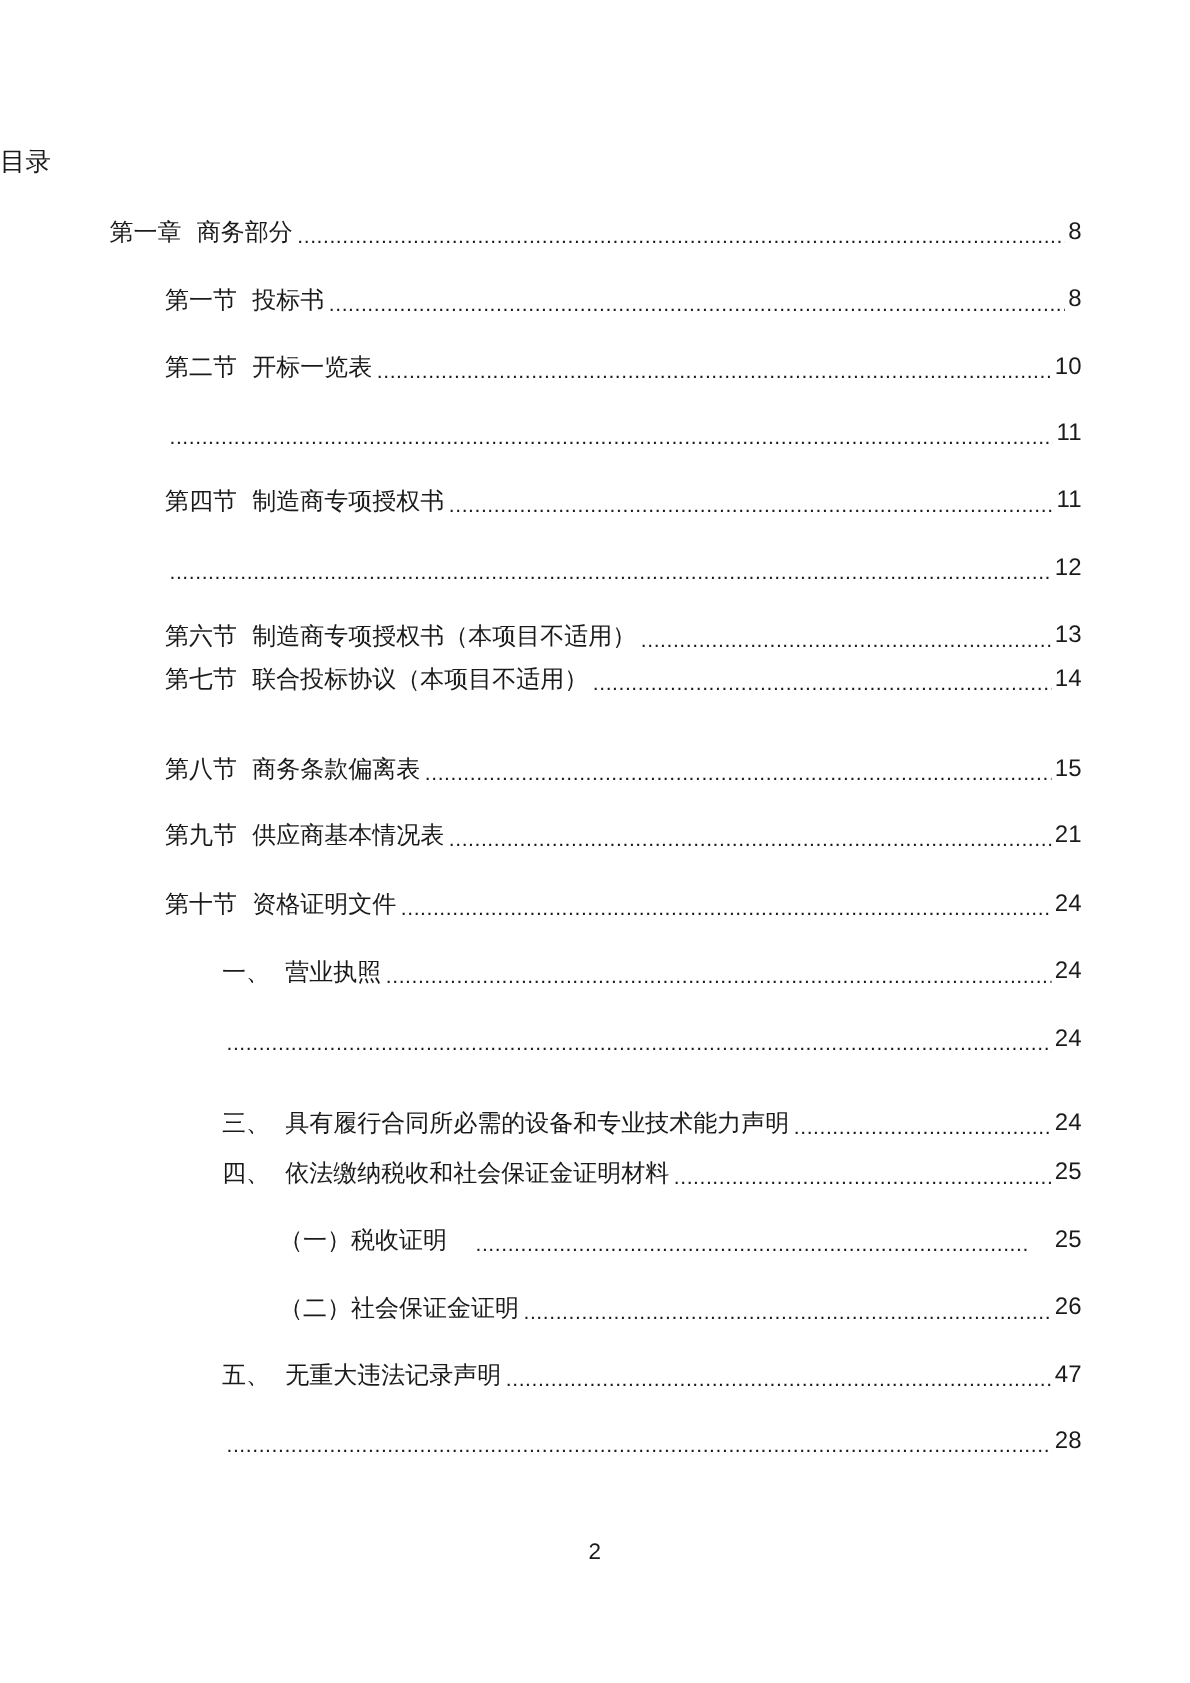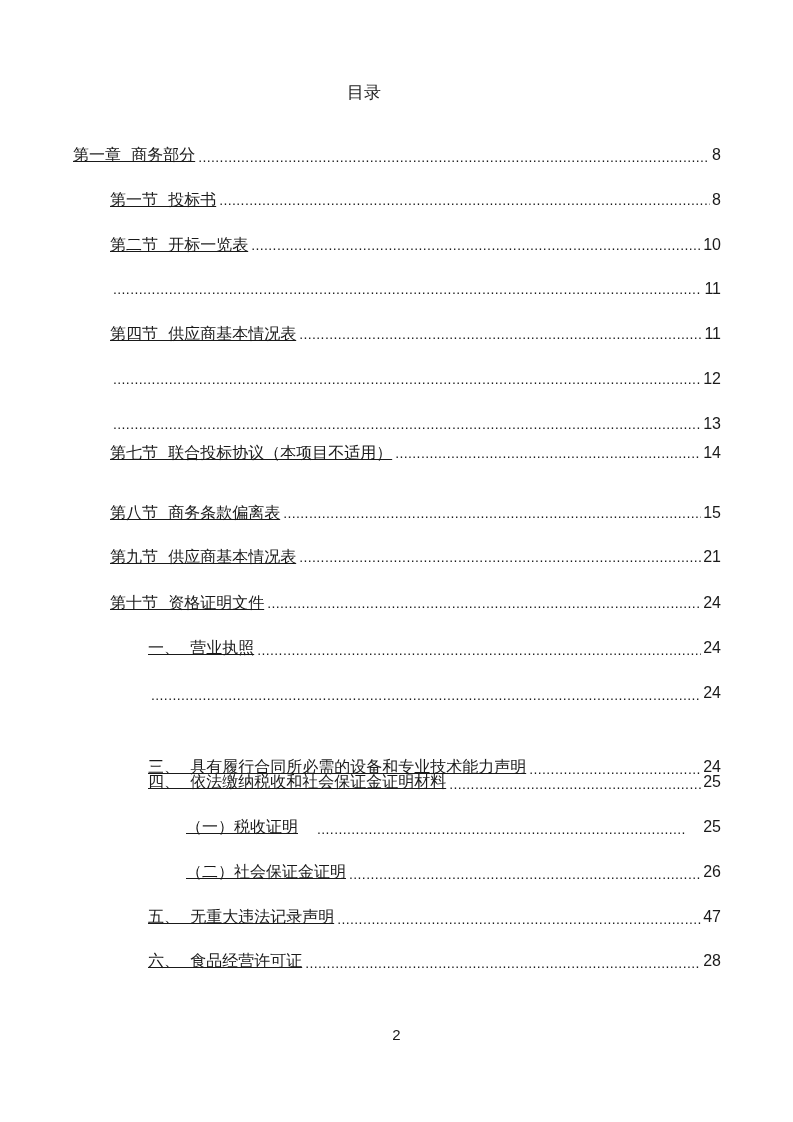--- a/index.html
+++ b/index.html
@@ -1,28 +1,28 @@
 <!DOCTYPE html>
 <html><head>
   <meta charset="utf-8">
   <style>
     html, body { margin: 0; padding: 0; background: #ffffff; }
     body { width: 793px; height: 1122px; position: relative; overflow: hidden;
       font-family: "DejaVu Serif", "Liberation Serif", serif; color: #1a1a1a; }
-    .title { position: absolute; top: 80px; left: 0; width: 728px; text-align: center;
+    .title { position: absolute; top: 96px; left: 0; width: 728px; 
       font-size: 17px; line-height: 24px; }
     .toc { position: absolute; top: 142px; left: 0; width: 793px; }
     .row { position: absolute; height: 26px; display: flex; align-items: flex-end;
       font-size: 16px; line-height: 26px; right: 72px; }
-    .row .label { white-space: pre; flex: 0 0 auto; text-decoration: underline; }
+    .row .label { white-space: pre; flex: 0 0 auto; }
     .row .dots { flex: 1 1 auto; overflow: hidden; white-space: nowrap; margin: 0 2px 0 3px;
       font-family: "Liberation Sans", sans-serif; font-size: 14px; line-height: 22px; letter-spacing: 0.4px; }
     .row .page { flex: 0 0 auto; font-family: "Liberation Sans", sans-serif; font-size: 16px; }
     .lvl1 { left: 73px; }
-    .lvl2 { left: 110px; align-items: center; }
+    .lvl2 { left: 110px; }
     .lvl3 { left: 148px; }
     .lvl4 { left: 186px; }
     .pagenum { position: absolute; top: 1026px; left: 0; width: 793px; text-align: center;
       font-family: "Liberation Sans", sans-serif; font-size: 15px; }
   </style>
 </head>
 <body>
 
 <div class="title">目录</div>
 
@@ -40,29 +40,30 @@
     <div class="row lvl2" style="top: 89.6px;">
       <span class="label">第二节  开标一览表</span>
       <span class="dots">............................................................................................................................................................................................................................................................................................................</span>
       <span class="page">10</span>
     </div>
     <div class="row lvl2" style="top: 134.4px;">
       <span class="dots">............................................................................................................................................................................................................................................................................................................</span>
       <span class="page">11</span>
     </div>
     <div class="row lvl2" style="top: 179.2px;">
-      <span class="label">第四节  供应商基本情况表</span>
+      <span class="label">第四节  制造商专项授权书</span>
       <span class="dots">............................................................................................................................................................................................................................................................................................................</span>
       <span class="page">11</span>
     </div>
     <div class="row lvl2" style="top: 224px;">
       <span class="dots">............................................................................................................................................................................................................................................................................................................</span>
       <span class="page">12</span>
     </div>
     <div class="row lvl2" style="top: 268.8px;">
+      <span class="label">第六节  制造商专项授权书（本项目不适用）</span>
       <span class="dots">............................................................................................................................................................................................................................................................................................................</span>
       <span class="page">13</span>
     </div>
     <div class="row lvl2" style="top: 298px;">
       <span class="label">第七节  联合投标协议（本项目不适用）</span>
       <span class="dots">............................................................................................................................................................................................................................................................................................................</span>
       <span class="page">14</span>
     </div>
     <div class="row lvl2" style="top: 358.4px;">
       <span class="label">第八节  商务条款偏离表</span>
@@ -81,21 +82,21 @@
     </div>
     <div class="row lvl3" style="top: 492.8px;">
       <span class="label">一、  营业执照</span>
       <span class="dots">............................................................................................................................................................................................................................................................................................................</span>
       <span class="page">24</span>
     </div>
     <div class="row lvl3" style="top: 537.6px;">
       <span class="dots">............................................................................................................................................................................................................................................................................................................</span>
       <span class="page">24</span>
     </div>
-    <div class="row lvl3" style="top: 612px;">
+    <div class="row lvl3" style="top: 594px;">
       <span class="label">三、  具有履行合同所必需的设备和专业技术能力声明</span>
       <span class="dots">............................................................................................................................................................................................................................................................................................................</span>
       <span class="page">24</span>
     </div>
     <div class="row lvl3" style="top: 627.2px;">
       <span class="label">四、  依法缴纳税收和社会保证金证明材料</span>
       <span class="dots">............................................................................................................................................................................................................................................................................................................</span>
       <span class="page">25</span>
     </div>
     <div class="row lvl4" style="top: 672px; gap: 16px;">
@@ -107,19 +108,18 @@
       <span class="label">（二）社会保证金证明</span>
       <span class="dots">............................................................................................................................................................................................................................................................................................................</span>
       <span class="page">26</span>
     </div>
     <div class="row lvl3" style="top: 761.6px; text-align: right;">
       <span class="label">五、  无重大违法记录声明</span>
       <span class="dots">............................................................................................................................................................................................................................................................................................................</span>
       <span class="page">47</span>
     </div>
     <div class="row lvl3" style="top: 806.4px;">
-      <span class="label">六、  食品经营许可证</span>
       <span class="dots">............................................................................................................................................................................................................................................................................................................</span>
       <span class="page">28</span>
     </div>
   </div>
 
 <div class="pagenum">2</div>
 
 </body></html>

